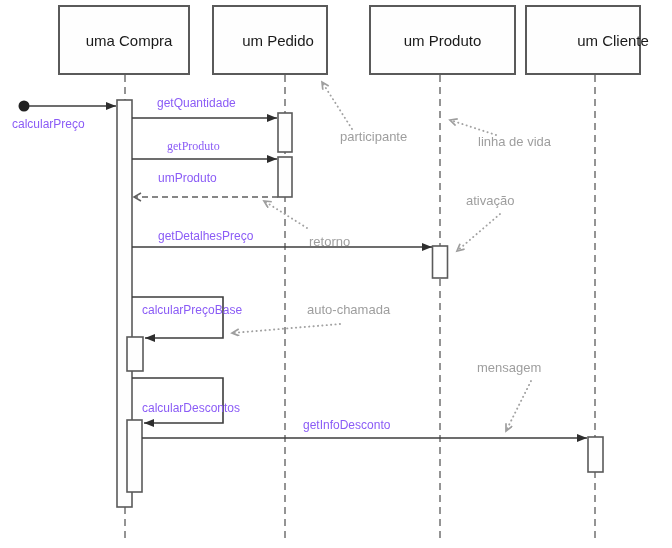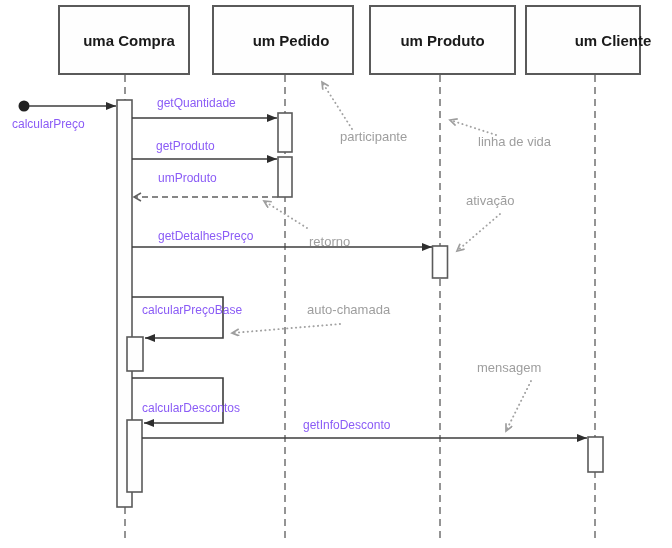--- a/index.html
+++ b/index.html
@@ -5,21 +5,21 @@
   html,body{margin:0;padding:0;background:#ffffff;}
   .canvas{
     position:relative;width:672px;height:548px;background:#ffffff;
     font-family:"Liberation Sans","DejaVu Sans",sans-serif;overflow:hidden;
   }
   .layer{position:absolute;left:0;top:0;}
   .participant-box{
     position:absolute;top:5px;height:70px;box-sizing:border-box;
     border:2px solid #5a5a5a;background:#fefefe;
     display:flex;align-items:center;justify-content:center;
-    font-weight:bold;font-size:15px;color:#1a1a1a;white-space:nowrap;
+    font-weight:normal;font-size:15px;color:#1a1a1a;white-space:nowrap;
   }
   .msg-label{
     position:absolute;font-size:12px;color:#8b5cf6;white-space:nowrap;line-height:1.1;
   }
   .annotation-label{
     position:absolute;font-size:13px;color:#9e9e9e;white-space:nowrap;line-height:1.1;text-align:center;
   }
 </style>
 </head>
 <body>
@@ -76,33 +76,33 @@
       <path d="M500,214 L457,251" marker-end="url(#arrowGray)"></path>
       <path d="M307,228 L264,201" marker-end="url(#arrowGray)"></path>
       <path d="M340,324 L232,333" marker-end="url(#arrowGray)"></path>
       <path d="M531,381 L506,431" marker-end="url(#arrowGray)"></path>
     </g>
   </svg>
 
   <div class="participant-box" style="left:58px;width:132px;padding-left:10px;">
     <span>uma Compra</span>
   </div>
-  <div class="participant-box" style="left:212px;width:142px;padding-left:16px;">
+  <div class="participant-box" style="left:212px;width:116px;padding-left:16px;">
     <span>um Pedido</span>
   </div>
   <div class="participant-box" style="left:369px;width:147px;">
     <span>um Produto</span>
   </div>
   <div class="participant-box" style="left:525px;width:116px;padding-left:60px;">
     <span>um Cliente</span>
   </div>
 
   <div class="msg-label" style="left:12px;top:118px;">calcularPreço</div>
   <div class="msg-label" style="left:157px;top:97px;">getQuantidade</div>
-  <div class="msg-label" style="left:156px;top:140px;">getProduto</div>
+  <div class="msg-label" style="left:167px;top:140px;font-family:Liberation Serif, serif;">getProduto</div>
   <div class="msg-label" style="left:158px;top:172px;">umProduto</div>
   <div class="msg-label" style="left:158px;top:230px;">getDetalhesPreço</div>
   <div class="msg-label" style="left:142px;top:304px;">calcularPreçoBase</div>
   <div class="msg-label" style="left:142px;top:402px;">calcularDescontos</div>
   <div class="msg-label" style="left:303px;top:419px;">getInfoDesconto</div>
 
   <div class="annotation-label" style="left:340px;top:130px;">participante</div>
   <div class="annotation-label" style="left:478px;top:135px;">linha de vida</div>
   <div class="annotation-label" style="left:466px;top:194px;">ativação</div>
   <div class="annotation-label" style="left:309px;top:235px;">retorno</div>

